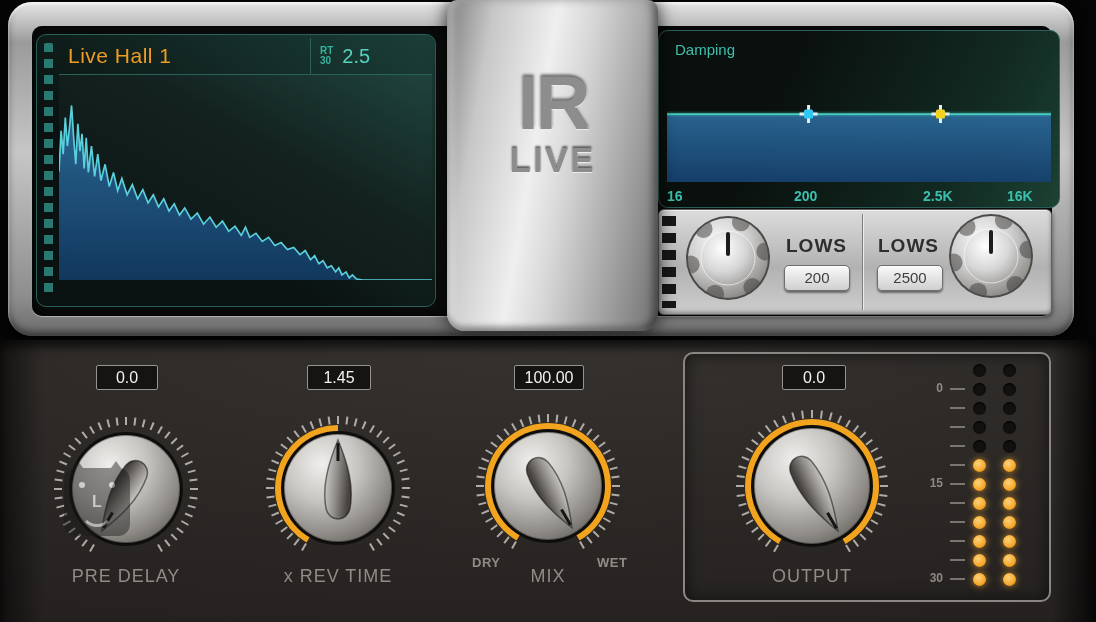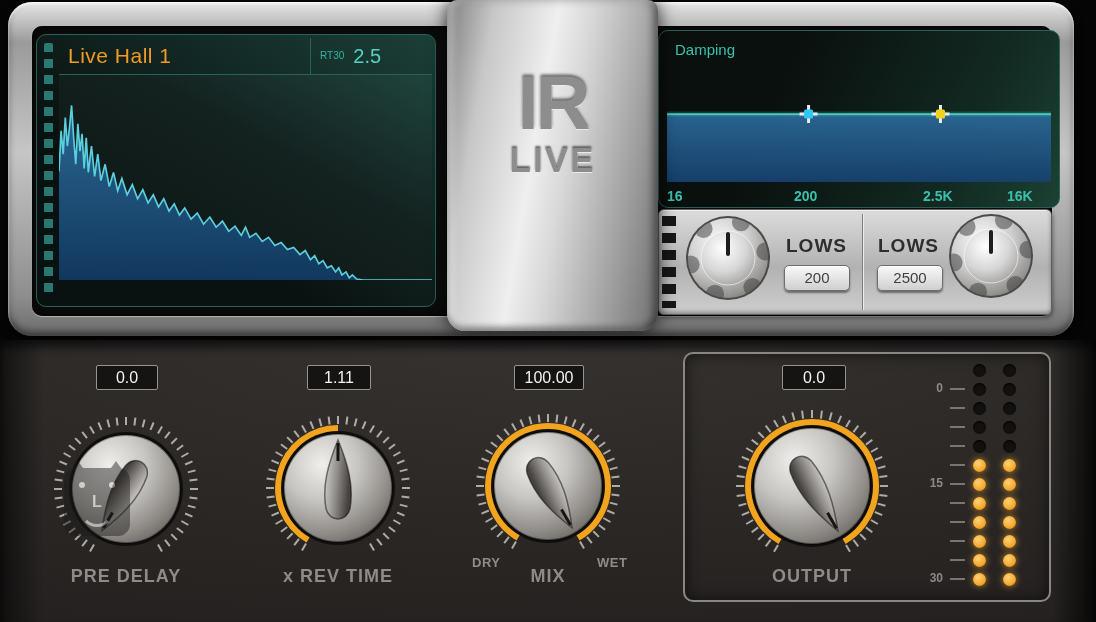--- a/index.html
+++ b/index.html
@@ -13,21 +13,21 @@
   .bezel-inner{position:absolute;left:24px;top:24px;right:22px;bottom:20px;background:#0b0d0c;border-radius:10px;
     box-shadow:inset 0 0 14px #000, 0 1px 1px rgba(255,255,255,.45);}
 
   .display{position:absolute;z-index:2;border:1px solid #2a615a;border-radius:10px;overflow:hidden;}
   #left-display{left:36px;top:34px;width:398px;height:271px;background:linear-gradient(to top right,#0a1211 35%,#1b3f38 100%);}
   .film-teal{position:absolute;left:7px;top:8px;bottom:8px;width:9px;opacity:.85;border-radius:2px;
     background:repeating-linear-gradient(180deg,#2f8a82 0px,#2f8a82 9px,transparent 9px,transparent 16px);}
   .ld-header{position:absolute;left:22px;top:3px;right:3px;height:36px;display:flex;border-bottom:1px solid #2a615a;}
   .preset-name{flex:1;color:#f09c22;font-size:21px;line-height:36px;padding-left:9px;letter-spacing:.5px;cursor:pointer;}
   .rt-cell{width:112px;border-left:1px solid #2a615a;display:flex;align-items:center;gap:9px;padding-left:9px;}
-  .rt-stack{display:flex;flex-direction:row;font-size:10px;font-weight:normal;line-height:10px;color:#36b3a0;}
+  .rt-stack{display:flex;flex-direction:column;font-size:10px;font-weight:bold;line-height:10px;color:#36b3a0;}
   .rt-value{font-size:20px;color:#55d2bf;}
   .wave-wrap{position:absolute;left:22px;top:40px;right:3px;bottom:26px;}
   .wave-wrap svg{width:100%;height:100%;display:block;}
   .time-row{position:absolute;left:22px;right:3px;bottom:2px;height:23px;display:flex;border-top:1px solid #2a615a;}
   .time-cell{flex:1;border-right:1px solid #2a615a;color:#3cc0ae;font-size:13px;line-height:23px;padding-left:7px;}
   .time-cell:last-child{border-right:none;}
 
   .plate{position:absolute;left:447px;top:0;width:211px;height:331px;z-index:3;border-radius:10px 10px 18px 18px;
     background:linear-gradient(100deg,#7e7e7e 0%,#c7c7c7 18%,#efefef 42%,#d8d8d8 55%,#9a9a9a 82%,#6f6f6f 100%);
     box-shadow:inset 0 -4px 6px rgba(0,0,0,.35), inset 4px 0 8px rgba(255,255,255,.55), inset -5px 0 9px rgba(0,0,0,.4), 0 0 18px rgba(0,0,0,.8);}
@@ -56,21 +56,21 @@
   .bottom{position:absolute;left:0;top:340px;width:1096px;height:282px;
     background:radial-gradient(140% 130% at 50% 0%,#35322f 0%,#2b2826 45%,#211e1d 100%);
     box-shadow:inset 0 7px 10px rgba(0,0,0,.65);}
   .bottom::after{content:"";position:absolute;inset:0;pointer-events:none;
     background:linear-gradient(to right,rgba(0,0,0,.55),transparent 4%,transparent 96%,rgba(0,0,0,.8));}
   .out-panel{position:absolute;left:683px;top:12px;width:364px;height:246px;border:2px solid #8a8782;border-radius:10px;
     box-shadow:inset 0 0 16px rgba(0,0,0,.55);z-index:1;}
   .value-box{position:absolute;height:23px;border:1px solid #97948f;border-radius:2px;background:#151413;z-index:2;cursor:text;
     color:#f2f2f0;font-size:16px;text-align:center;line-height:23px;}
   .knob-wrap{position:absolute;z-index:2;cursor:pointer;}
-  .knob-label{position:absolute;color:#8f8b86;font-weight:bold;font-size:18px;letter-spacing:1px;text-align:center;z-index:2;}
+  .knob-label{position:absolute;color:#8f8b86;font-weight:normal;font-size:18px;letter-spacing:1px;text-align:center;z-index:2;}
   .mix-sub{position:absolute;color:#8f8b86;font-weight:bold;font-size:13px;letter-spacing:.5px;z-index:2;}
   .meter{position:absolute;width:110px;height:240px;z-index:2;}
   .m-lab{position:absolute;left:0;width:18px;text-align:right;font-size:12px;font-weight:bold;color:#8d8984;}
   .m-tick{position:absolute;left:25px;width:15px;height:2px;background:#8d8984;opacity:.8;}
   .led{position:absolute;width:13px;height:13px;border-radius:50%;background:#121110;box-shadow:inset 0 1px 2px #000;}
   .led.on{background:radial-gradient(circle at 40% 35%,#ffd27a,#f5a82b 60%,#c97f12);box-shadow:0 0 7px rgba(245,168,43,.75);}
 
   
   .watermark{position:absolute;left:64px;top:128px;width:66px;height:68px;opacity:.45;z-index:3;pointer-events:none;}
   .watermark::before{content:"";position:absolute;inset:0;background:#1c1a19;border-radius:12px;}
@@ -229,21 +229,21 @@
       <circle cx="46" cy="46" r="27" fill="url(#si1)" stroke="rgba(255,255,255,0.6)" stroke-width="1"></circle>
       <rect x="44" y="20" width="4" height="24" rx="2" fill="#1e1d1b"></rect>
     </svg></div>
     </div>
   </div>
 
   <div class="bottom">
     <div class="out-panel"></div>
 
     <div class="value-box" style="left:96px;top:25px;width:60px">0.0</div>
-    <div class="value-box" style="left:307px;top:25px;width:62px">1.11</div>
+    <div class="value-box" style="left:307px;top:25px;width:62px">1.45</div>
     <div class="value-box" style="left:514px;top:25px;width:68px">100.00</div>
     <div class="value-box" style="left:782px;top:25px;width:62px">0.0</div>
 
     <div class="knob-wrap" style="left:46px;top:69px"><svg width="160" height="160" viewBox="0 0 160 160">
       <defs>
         <radialGradient id="mb0" cx="35%" cy="28%" r="90%">
           <stop offset="0%" stop-color="#f0efed"></stop>
               <stop offset="38%" stop-color="#c7c5c1"></stop>
           <stop offset="72%" stop-color="#8e8b87"></stop>
               <stop offset="100%" stop-color="#55524e"></stop>

